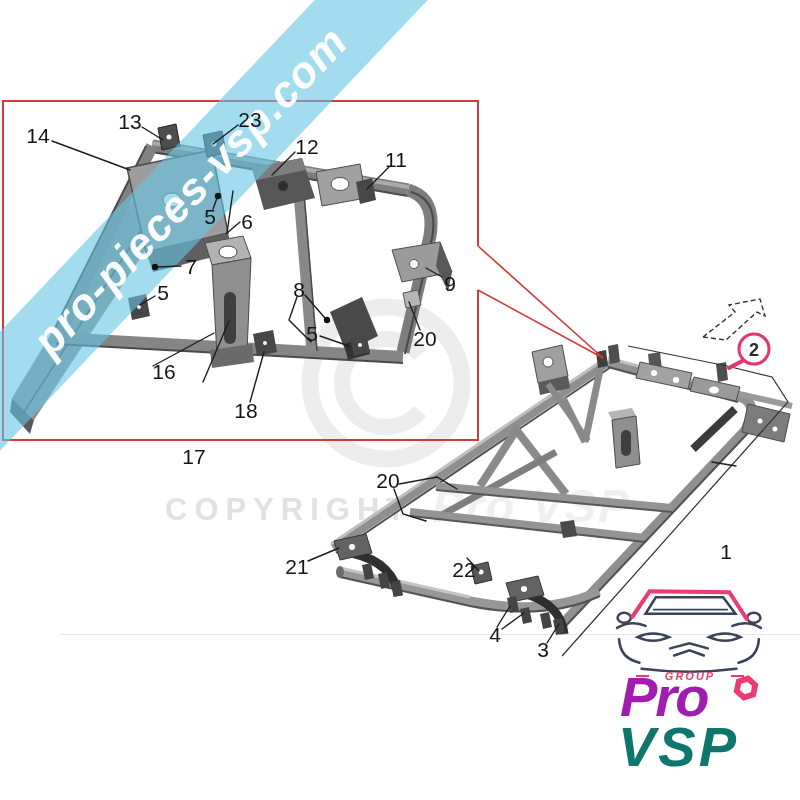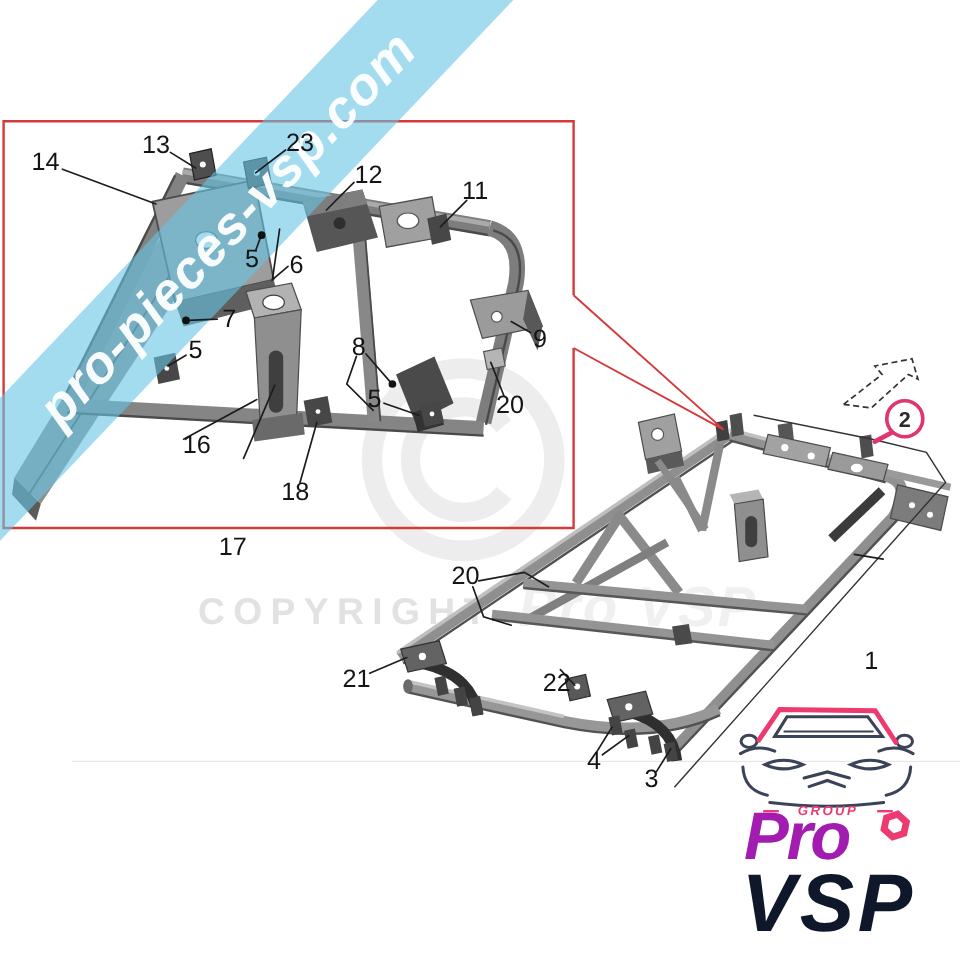--- a/index.html
+++ b/index.html
@@ -29,22 +29,22 @@
     font-size:18px;font-weight:bold;color:#2b2b2b;}
 
   
   .logo{position:absolute;left:610px;top:580px;width:170px;height:200px;}
   .logo .group-row{position:absolute;left:0px;top:90px;width:160px;display:flex;
     align-items:center;justify-content:center;gap:16px;}
   .logo .group-row .txt{color:#ed3a70;font-size:11px;font-weight:bold;font-style:italic;letter-spacing:2px;}
   .logo .group-row .dash{width:13px;height:2px;background:#ed3a70;}
   .logo .pro{position:absolute;left:10px;top:84px;font-size:56px;font-weight:800;
     font-style:italic;color:#a21caf;letter-spacing:-2px;}
-  .logo .vsp{position:absolute;left:8px;top:134px;font-size:68px;font-weight:800;
-    font-style:italic;color:#0f172a;letter-spacing:3px;}
+  .logo .vsp{position:absolute;left:8px;top:134px;font-size:56px;font-weight:800;
+    font-style:italic;color:#0f766e;letter-spacing:3px;}
 </style>
 </head>
 <body>
 
 <div id="stage">
 
   <div class="wm-copyright">COPYRIGHT</div>
   <div class="wm-brand">Pro VSP</div>
   <div class="wm-line"></div>
 

